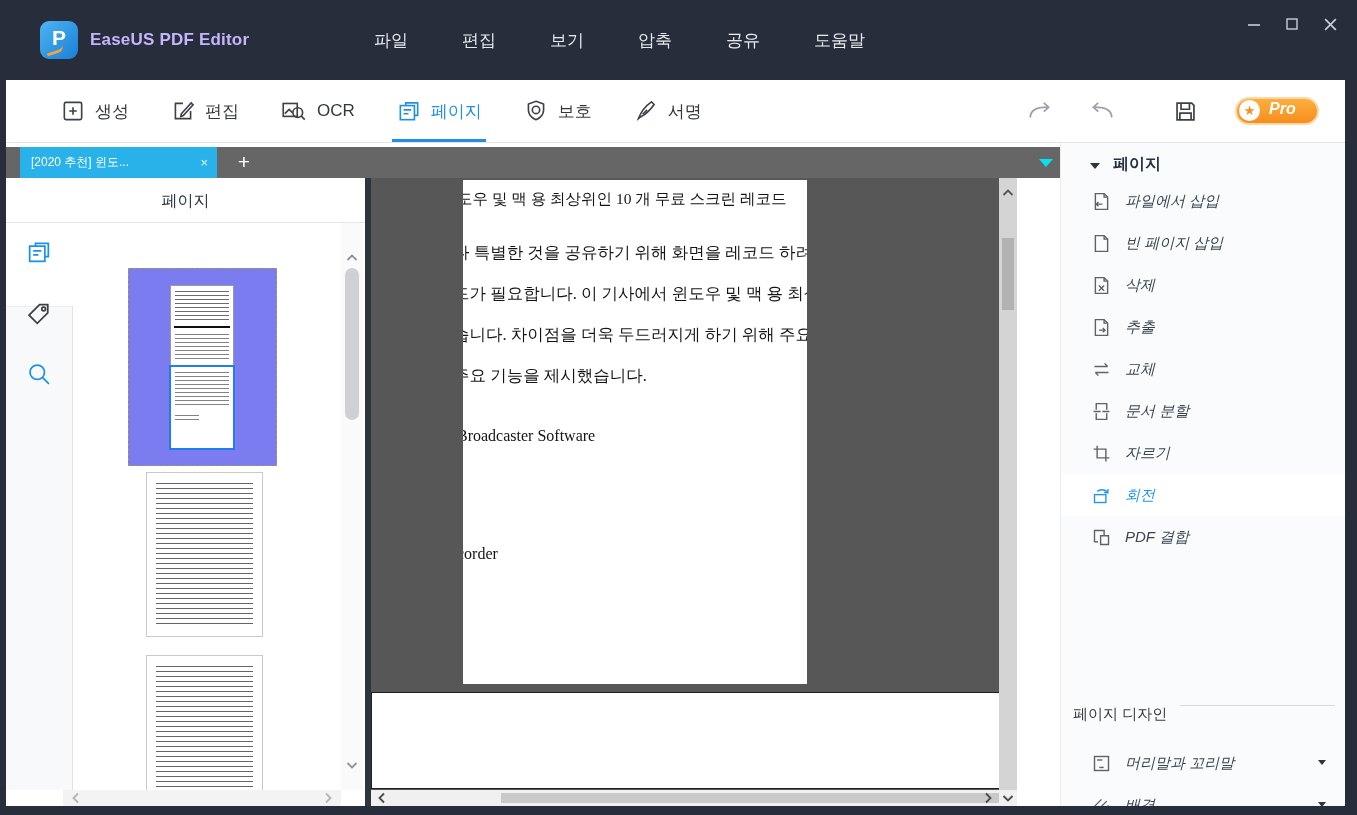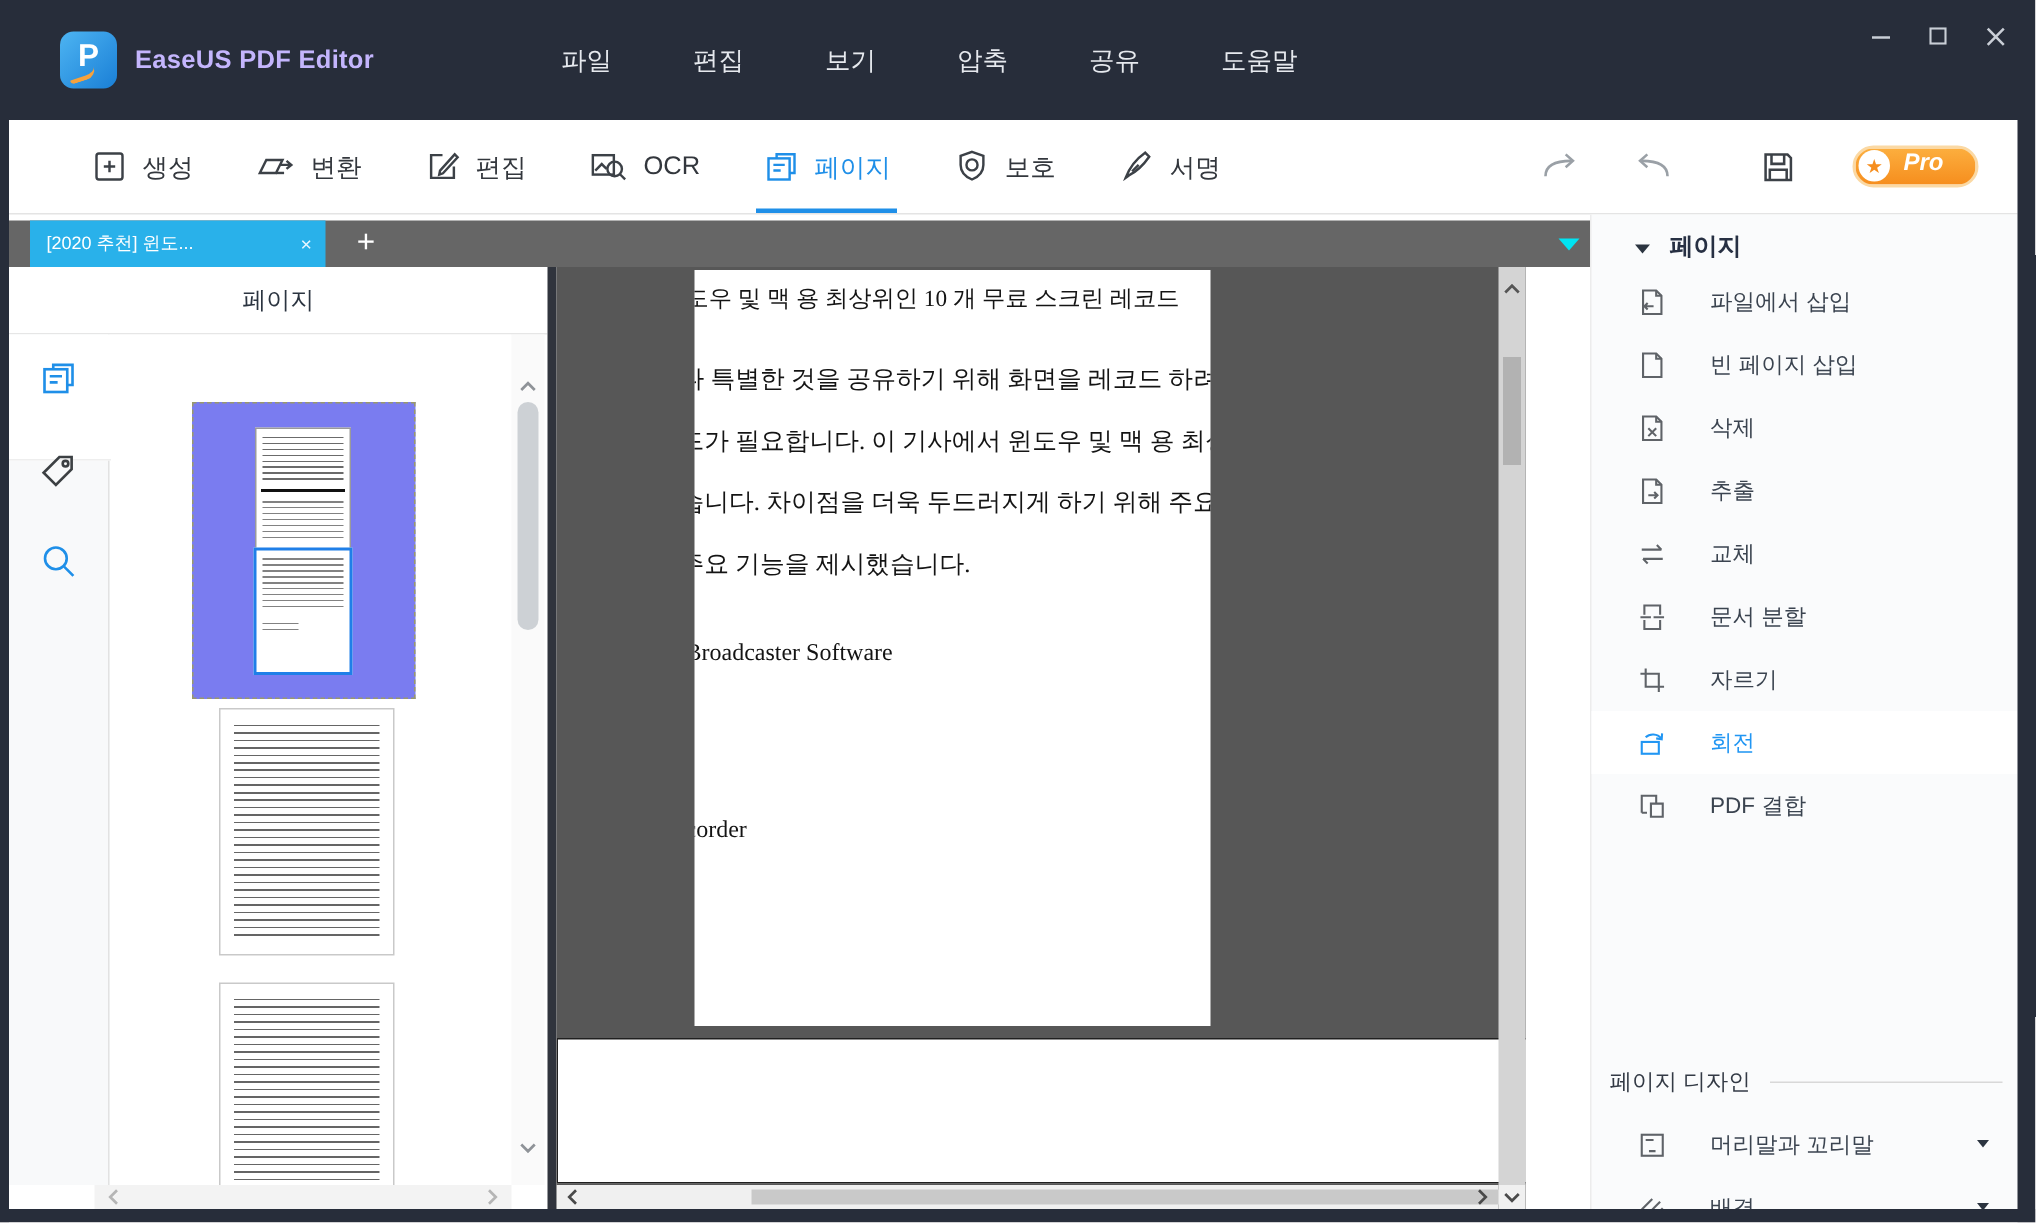--- a/index.html
+++ b/index.html
@@ -95,24 +95,24 @@
   .doc-corner { position:absolute; right:0; bottom:0; width:18px; height:16px; background:#f0f0f0; }
   
   .right-panel { position:absolute; left:1060px; top:143px; width:285px; height:663px; background:#fafbfc; border-left:1px solid #ececec; }
   .rp-header { position:absolute; left:0; top:8px; height:30px; width:100%; }
   .rp-hcaret { position:absolute; left:29px; top:12px; width:0; height:0;
                border-left:5px solid transparent; border-right:5px solid transparent; border-top:6px solid #2b3440; }
   .rp-htitle { position:absolute; left:52px; top:3px; font-size:16px; font-weight:bold; color:#273043; }
   .rp-list { position:absolute; left:0; top:37px; width:100%; }
   .rp-item { position:relative; height:42px; display:flex; align-items:center; padding-left:30px; color:#3b4450; font-size:15px; }
   .rp-item svg { stroke:#5f6368; flex:0 0 auto; }
-  .rp-item .rp-label { margin-left:28px; }
+  .rp-item .rp-label { margin-left:13px;font-style:italic; }
   .rp-item.active { background:#ffffff; color:#2196f3; }
   .rp-item.active svg { stroke:#2196f3; }
-  .rp-section { position:absolute; left:12px; right:10px; top:562px; height:32px; display:flex; align-items:center; }
+  .rp-section { position:absolute; left:12px; right:10px; top:562px; height:32px; display:flex; }
   .rp-sec-label { font-size:15px; color:#333a45; white-space:nowrap; }
   .rp-sec-line { flex:1; height:1px; background:#d8d8d8; margin-left:13px; }
   .rp-design { position:absolute; left:0; top:599px; width:100%; }
   .rp-caret { position:absolute; right:19px; top:18px; width:0; height:0;
               border-left:4.5px solid transparent; border-right:4.5px solid transparent; border-top:5.5px solid #2b3440; }
   svg { display:block; }
 </style>
 </head>
 <body>
 
@@ -154,28 +154,20 @@
   <div class="toolbar">
     <div class="tb-left">
       <div class="tb-item">
         <svg width="26" height="26" viewBox="0 0 24 24" fill="none" stroke-width="1.5">
             <rect x="4" y="4" width="16" height="16" rx="1.5"></rect>
             <path d="M12 8.5v7 M8.5 12h7"></path>
           </svg>
         <span class="tb-label">생성</span>
       </div>
       <div class="tb-item">
-        <svg width="28" height="26" viewBox="0 0 26 24" fill="none" stroke-width="1.5">
-            <path d="M3 16 L7 8 H17 L13 16 Z"></path>
-            <path d="M13 16 H18"></path>
-            <path d="M16 11 h6 M19.5 8.5 L22.5 11 L19.5 13.5"></path>
-          </svg>
-        <span class="tb-label">변환</span>
-      </div>
-      <div class="tb-item">
         <svg width="26" height="26" viewBox="0 0 24 24" fill="none" stroke-width="1.5">
             <path d="M12 5 H5 v14 h14 v-7"></path>
             <path d="M10.5 14.5 L19.5 4.5 l1.8 1.8 L12.3 16.2 L10 17 Z"></path>
           </svg>
         <span class="tb-label">편집</span>
       </div>
       <div class="tb-item">
         <svg width="28" height="26" viewBox="0 0 26 24" fill="none" stroke-width="1.5">
             <rect x="3" y="5" width="13" height="12"></rect>
             <path d="M4.5 14.5 l4-4 3 3"></path>

